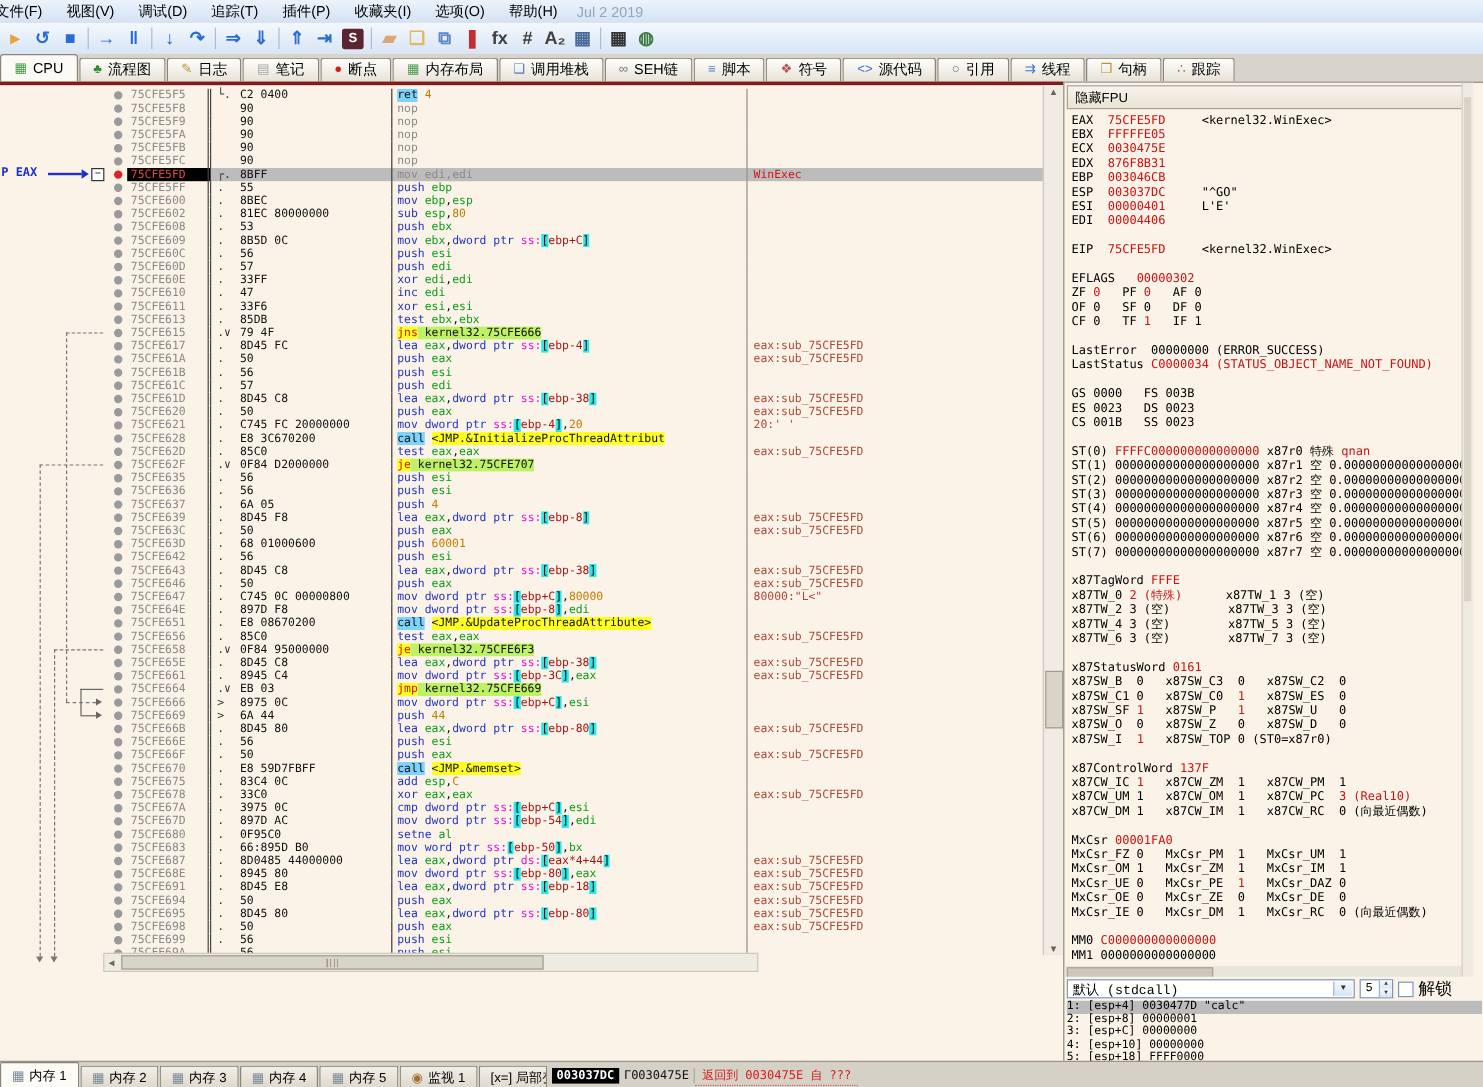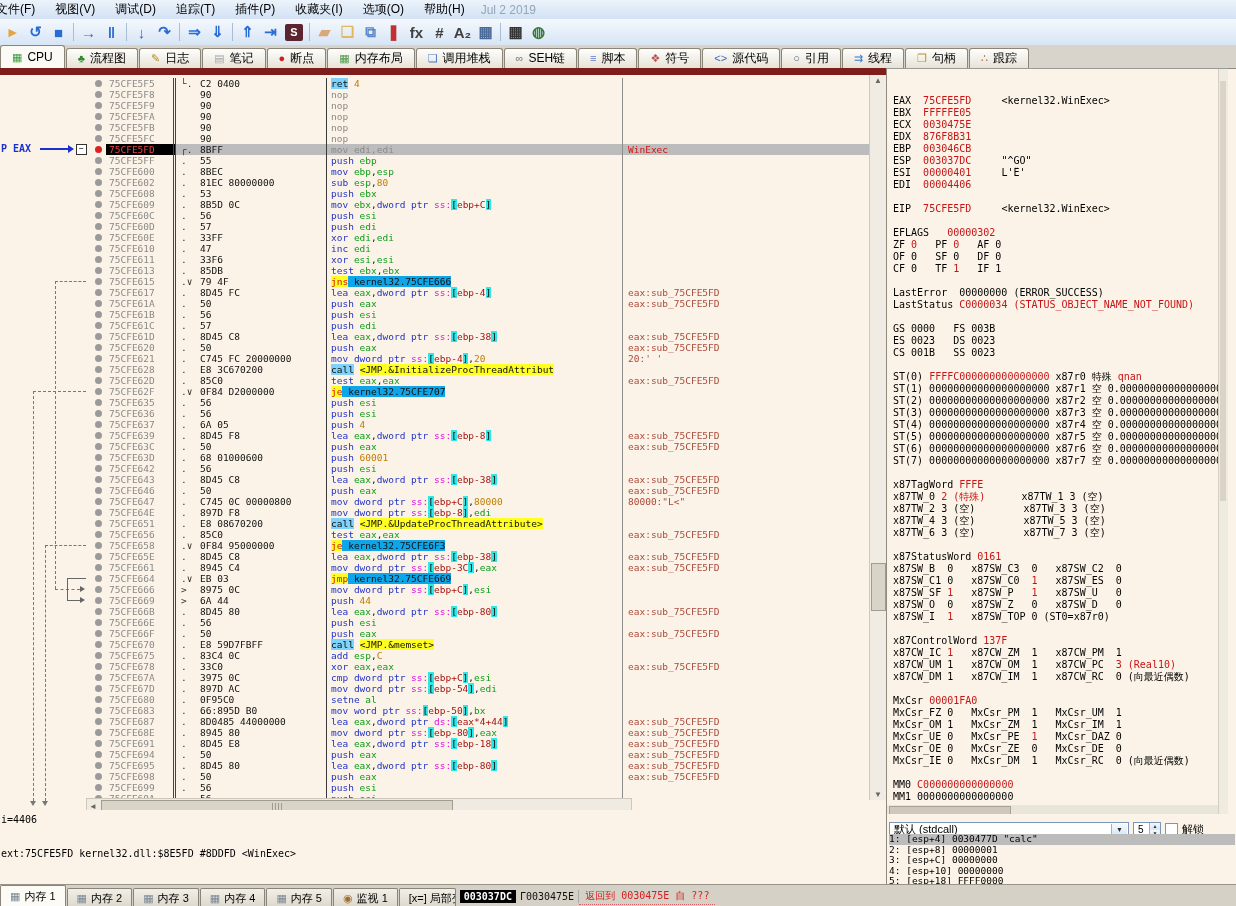--- a/index.html
+++ b/index.html
@@ -20,37 +20,37 @@
   
   .tabbar{position:absolute;top:45px;left:0;right:0;height:23px;background:#d9d4cb;display:flex;
           align-items:flex-end;border-bottom:1px solid #8f8a7e;}
   .tab{height:19px;display:flex;align-items:center;gap:5px;padding:0 11px;margin-right:1px;
        background:linear-gradient(#fefefd,#e7e2d6);border:1px solid #8a8578;border-bottom:none;
        border-radius:3px 3px 0 0;white-space:nowrap;}
   .tab.active{height:22px;background:#fcfaf4;}
   .tabicon{font-size:11px;line-height:11px;}
   
   .disasm{position:absolute;top:68px;left:0;width:886px;height:740px;background:#fbf3e7;
-          border-top:7px solid #7f1d1d;overflow:hidden;}
+          border-top:3px solid #7f1d1d;overflow:hidden;}
   .rows{position:absolute;top:3px;left:90px;width:780px;}
   .row{display:flex;height:11px;line-height:11px;font-family:"DejaVu Sans Mono",monospace;
        font-size:9.5px;white-space:pre;}
   .c-dot{width:16px;display:flex;align-items:center;justify-content:center;flex:none;}
   .bdot{width:7px;height:7px;border-radius:50%;background:#9a9a9a;}
   .bdot.red{background:#dd2222;}
   .c-addr{width:70px;flex:none;color:#8a8a8a;padding-left:3px;border-right:3px double #444;box-sizing:border-box;}
   .c-pre{width:24px;flex:none;color:#333;padding-left:5px;box-sizing:border-box;}
   .c-bytes{width:126px;flex:none;color:#111;}
   .c-instr{width:296px;flex:none;border-left:1px solid #3a3a3a;padding-left:4px;box-sizing:border-box;overflow:hidden;}
   .c-cmt{flex:1;border-left:1px solid #8d8d8d;padding-left:5px;box-sizing:border-box;overflow:hidden;color:#aa4a3a;}
   .row.sel .c-addr{background:#000;color:#e04848;}
   .row.sel .c-pre,.row.sel .c-bytes,.row.sel .c-instr,.row.sel .c-cmt{background:#bcbcbc;}
   .row.sel .c-cmt{color:#d41414;}
   .cm{color:#2133c4}.cr{color:#0e9c1a}.cn{color:#c07d00}.cs{color:#e012e0}.ci{color:#a31515}
-  .ck{background:#2ee8e8;color:#000}.cjm{background:#ffff20;color:#d41414}.cjt{background:#0ea5e9;color:#111}
+  .ck{background:#2ee8e8;color:#000}.cjm{background:#ffff20;color:#d41414}.cjt{background:#bef264;color:#111}
   .ccm{background:#7dd3fc;color:#111}.cct{background:#ffff20;color:#111}.cg{color:#8a8a8a}.cp{color:#111}
   
   .jline{position:absolute;}
   .dashv{border-left:1px dashed #777;}
   .dashh{border-top:1px dashed #777;}
   .solv{border-left:1px solid #666;}
   .solh{border-top:1px solid #666;}
   .arr-r{position:absolute;width:0;height:0;border-top:3px solid transparent;border-bottom:3px solid transparent;border-left:5px solid #666;}
   .arr-d{position:absolute;width:0;height:0;border-left:3px solid transparent;border-right:3px solid transparent;border-top:5px solid #777;}
   .eip-label{position:absolute;color:#1a30d0;font:bold 10px "DejaVu Sans Mono",monospace;}
@@ -79,21 +79,21 @@
   .reglines{position:absolute;top:26px;left:6px;right:2px;font-family:"DejaVu Sans Mono",monospace;
             font-size:10px;line-height:12px;white-space:pre;overflow:hidden;}
   .regline{height:12px;overflow:hidden;}
   .rv{color:#c81414;}
   .reg-hscroll{position:absolute;left:0;right:9px;top:736px;height:10px;background:#e9e5da;}
   .reg-hthumb{position:absolute;top:1px;left:2px;width:120px;height:8px;background:#cdc8ba;border:1px solid #a8a295;}
   .reg-vscroll{position:absolute;top:0;right:0;bottom:0;width:9px;background:#efebe1;border-left:1px solid #d4cfc3;}
   .reg-vthumb{position:absolute;top:12px;left:1px;width:6px;height:420px;background:#d9d4c6;}
   
   .args{position:absolute;top:814px;left:886px;width:350px;height:70px;background:#fbf3e7;border-left:1px solid #8f8a7e;}
-  .args-toolbar{position:absolute;top:1px;left:2px;right:2px;height:29px;display:flex;align-items:center;gap:4px;}
+  .args-toolbar{position:absolute;top:1px;left:2px;right:2px;height:18px;display:flex;align-items:center;gap:4px;font-family:Liberation Mono, monospace;}
   .combo{width:240px;height:16px;background:#fff;border:1px solid #7a96b8;display:flex;align-items:center;
          font-size:11px;padding-left:4px;box-sizing:border-box;position:relative;}
   .combo-arrow{position:absolute;right:1px;top:1px;bottom:1px;width:15px;background:linear-gradient(#f4f8fd,#d7e5f5);
                border-left:1px solid #9ab0c8;display:flex;align-items:center;justify-content:center;font-size:7px;color:#333;}
   .spin{width:28px;height:16px;background:#fff;border:1px solid #7a96b8;font-size:10px;display:flex;
         align-items:center;padding-left:4px;box-sizing:border-box;position:relative;}
   .spin-btns{position:absolute;right:0;top:0;bottom:0;width:11px;display:flex;flex-direction:column;}
   .spin-btns div{flex:1;background:linear-gradient(#f4f8fd,#d7e5f5);border-left:1px solid #9ab0c8;
                  font-size:5px;text-align:center;line-height:7px;color:#333;}
   .chk{width:11px;height:11px;border:1px solid #7a96b8;background:#fff;}
@@ -316,26 +316,23 @@
       <div class="jline solv" style="left: 67px; top: 503px; height: 22px; width: 0px;"></div>
       <div class="jline solh" style="left: 67px; top: 503px; width: 19px; height: 0px;"></div>
       <div class="jline solh" style="left: 67px; top: 525px; width: 13px; height: 0px;"></div>
       <div class="arr-r" style="left: 80px; top: 522px;"></div>
       <div class="eip-label" style="left: 1px; top: 68px;">P EAX</div>
       <div class="eip-line" style="left: 40px; top: 73px; width: 28px;"></div>
       <div class="eip-arr" style="left: 68px; top: 70px;"></div>
       <div class="collapse-box" style="left: 76px; top: 69px;">−</div>
     </div>
 
-  <div class="statusarea">
-    <div class="statusline1">i=4406</div>
-    <div class="statusline2">ext:75CFE5FD kernel32.dll:$8E5FD #8DDFD &lt;WinExec&gt;</div>
-  </div>
 
   <div class="regs">
+    <div class="fpubtn">隐藏FPU</div>
     <div class="reglines" id="reglines"><div class="regline"><span>EAX  </span><span class="rv">75CFE5FD</span><span>     &lt;kernel32.WinExec&gt;</span></div><div class="regline"><span>EBX  </span><span class="rv">FFFFFE05</span></div><div class="regline"><span>ECX  </span><span class="rv">0030475E</span></div><div class="regline"><span>EDX  </span><span class="rv">876F8B31</span></div><div class="regline"><span>EBP  </span><span class="rv">003046CB</span></div><div class="regline"><span>ESP  </span><span class="rv">003037DC</span><span>     "^GO"</span></div><div class="regline"><span>ESI  </span><span class="rv">00000401</span><span>     L'Ë'</span></div><div class="regline"><span>EDI  </span><span class="rv">00004406</span></div><div class="regline"><span></span></div><div class="regline"><span>EIP  </span><span class="rv">75CFE5FD</span><span>     &lt;kernel32.WinExec&gt;</span></div><div class="regline"><span></span></div><div class="regline"><span>EFLAGS   </span><span class="rv">00000302</span></div><div class="regline"><span>ZF </span><span class="rv">0</span><span>   PF </span><span class="rv">0</span><span>   AF 0</span></div><div class="regline"><span>OF 0   SF 0   DF 0</span></div><div class="regline"><span>CF 0   TF </span><span class="rv">1</span><span>   IF 1</span></div><div class="regline"><span></span></div><div class="regline"><span>LastError  00000000 (ERROR_SUCCESS)</span></div><div class="regline"><span>LastStatus </span><span class="rv">C0000034 (STATUS_OBJECT_NAME_NOT_FOUND)</span></div><div class="regline"><span></span></div><div class="regline"><span>GS 0000   FS 003B</span></div><div class="regline"><span>ES 0023   DS 0023</span></div><div class="regline"><span>CS 001B   SS 0023</span></div><div class="regline"><span></span></div><div class="regline"><span>ST(0) </span><span class="rv">FFFFC000000000000000</span><span> x87r0 特殊 </span><span class="rv">qnan</span></div><div class="regline"><span>ST(1) 00000000000000000000 x87r1 空 0.000000000000000000</span></div><div class="regline"><span>ST(2) 00000000000000000000 x87r2 空 0.000000000000000000</span></div><div class="regline"><span>ST(3) 00000000000000000000 x87r3 空 0.000000000000000000</span></div><div class="regline"><span>ST(4) 00000000000000000000 x87r4 空 0.000000000000000000</span></div><div class="regline"><span>ST(5) 00000000000000000000 x87r5 空 0.000000000000000000</span></div><div class="regline"><span>ST(6) 00000000000000000000 x87r6 空 0.000000000000000000</span></div><div class="regline"><span>ST(7) 00000000000000000000 x87r7 空 0.000000000000000000</span></div><div class="regline"><span></span></div><div class="regline"><span>x87TagWord </span><span class="rv">FFFE</span></div><div class="regline"><span>x87TW_0 </span><span class="rv">2 (特殊)</span><span>      x87TW_1 3 (空)</span></div><div class="regline"><span>x87TW_2 3 (空)        x87TW_3 3 (空)</span></div><div class="regline"><span>x87TW_4 3 (空)        x87TW_5 3 (空)</span></div><div class="regline"><span>x87TW_6 3 (空)        x87TW_7 3 (空)</span></div><div class="regline"><span></span></div><div class="regline"><span>x87StatusWord </span><span class="rv">0161</span></div><div class="regline"><span>x87SW_B  0   x87SW_C3  0   x87SW_C2  0</span></div><div class="regline"><span>x87SW_C1 0   x87SW_C0  </span><span class="rv">1</span><span>   x87SW_ES  0</span></div><div class="regline"><span>x87SW_SF </span><span class="rv">1</span><span>   x87SW_P   </span><span class="rv">1</span><span>   x87SW_U   0</span></div><div class="regline"><span>x87SW_O  0   x87SW_Z   0   x87SW_D   0</span></div><div class="regline"><span>x87SW_I  </span><span class="rv">1</span><span>   x87SW_TOP 0 (ST0=x87r0)</span></div><div class="regline"><span></span></div><div class="regline"><span>x87ControlWord </span><span class="rv">137F</span></div><div class="regline"><span>x87CW_IC </span><span class="rv">1</span><span>   x87CW_ZM  1   x87CW_PM  1</span></div><div class="regline"><span>x87CW_UM 1   x87CW_OM  1   x87CW_PC  </span><span class="rv">3 (Real10)</span></div><div class="regline"><span>x87CW_DM 1   x87CW_IM  1   x87CW_RC  0 (向最近偶数)</span></div><div class="regline"><span></span></div><div class="regline"><span>MxCsr </span><span class="rv">00001FA0</span></div><div class="regline"><span>MxCsr_FZ 0   MxCsr_PM  1   MxCsr_UM  1</span></div><div class="regline"><span>MxCsr_OM 1   MxCsr_ZM  1   MxCsr_IM  1</span></div><div class="regline"><span>MxCsr_UE 0   MxCsr_PE  </span><span class="rv">1</span><span>   MxCsr_DAZ 0</span></div><div class="regline"><span>MxCsr_OE 0   MxCsr_ZE  0   MxCsr_DE  0</span></div><div class="regline"><span>MxCsr_IE 0   MxCsr_DM  1   MxCsr_RC  0 (向最近偶数)</span></div><div class="regline"><span></span></div><div class="regline"><span>MM0 </span><span class="rv">C000000000000000</span></div><div class="regline"><span>MM1 0000000000000000</span></div></div>
     <div class="reg-hscroll">
       <div class="reg-hthumb"></div>
     </div>
     <div class="reg-vscroll">
       <div class="reg-vthumb"></div>
     </div>
   </div>
 
   <div class="args">
@@ -345,21 +342,21 @@
         <span class="combo-arrow">▼</span>
       </div>
       <div class="spin">
         <span>5</span>
         <span class="spin-btns">
             <div>▲</div>
             <div>▼</div>
           </span>
       </div>
       <span class="chk"></span>
-      <span style="font-size:11px;">解锁</span>
+      <span style="font-size:14px;">解锁</span>
     </div>
     <div class="args-rows" id="argrows"><div class="argrow sel">1: [esp+4] 0030477D "calc"</div><div class="argrow">2: [esp+8] 00000001</div><div class="argrow">3: [esp+C] 00000000</div><div class="argrow">4: [esp+10] 00000000</div><div class="argrow">5: [esp+18] FFFF0000</div></div>
   </div>
 
   <div class="bottombar" id="bottombar">
       <div class="btab active">
         <span style="color: rgb(122, 136, 150);">▦</span>
         <span>内存 1</span>
       </div>
       <div class="btab">

